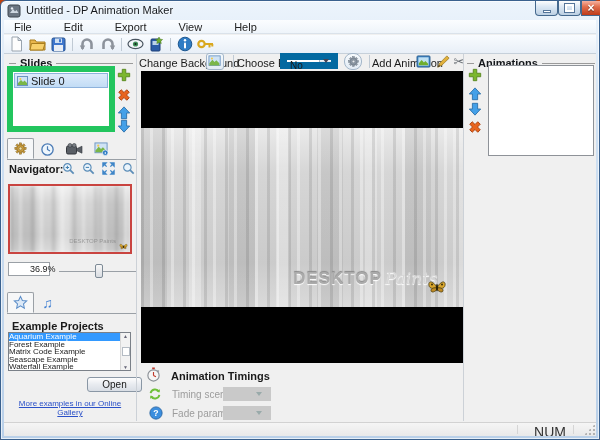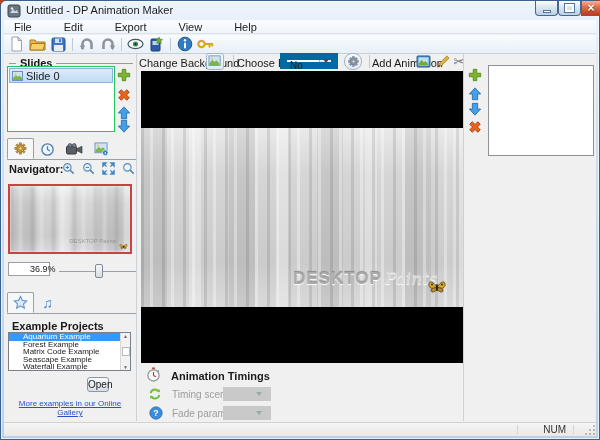--- a/index.html
+++ b/index.html
@@ -47,21 +47,21 @@
   .vsep { position:absolute; width:1px; background:#ccd1d7; top:34px; bottom:15px; }
   .small-combo { position:absolute; background:#fff; border:7px solid #0369a1; display:flex; align-items:flex-start; }
   .small-combo .cv { flex:1; padding-left:3px; font-size:10px; }
   .combo-arrow { width:12px; align-self:stretch; border-left:1px solid #aab4bf;
     background:linear-gradient(180deg,#f4f7fa,#dbe3ec); display:flex; align-items:center; justify-content:center; }
   .tri { width:0; height:0; border-left:3px solid transparent; border-right:3px solid transparent; border-top:4px solid #445; }
   .disabled-combo { background:#fbfbfb; border-color:#c9c9c9; }
   .disabled-combo .combo-arrow { background:#f2f2f2; border-left-color:#d5d5d5; }
   .disabled-combo .tri { border-top-color:#9aa; }
   
-  .slides-list { position:absolute; left:3px; top:46px; width:108px; height:66px; background:#fff; border:1px solid #22c55e; }
+  .slides-list { position:absolute; left:3px; top:46px; width:108px; height:66px; background:#fff; border:6px solid #22c55e; }
   .slide-item { height:15px; display:flex; align-items:center; gap:3px; padding:0 2px; margin:1px;
     background:linear-gradient(180deg,#ddebfb,#c2dcf5); border:1px solid #8db2dc; }
   .side-btn { position:absolute; width:16px; height:16px; display:flex; align-items:center; justify-content:center; }
   .tabstrip { position:absolute; display:flex; align-items:flex-end; border-bottom:1px solid #9aa0a6; }
   .tab { width:27px; height:20px; display:flex; align-items:center; justify-content:center; }
   .tab.sel { background:#f6f7f8; border:1px solid #9aa0a6; border-bottom:1px solid #f6f7f8; border-radius:2px 2px 0 0; height:21px; }
   .nav-label { position:absolute; left:5px; top:143px; font-weight:bold; }
   .nav-btn { position:absolute; width:16px; height:15px; display:flex; align-items:center; justify-content:center; top:141px; }
   .nav-thumb { position:absolute; left:4px; top:164px; width:124px; height:70px; border:2px solid #c94440; overflow:hidden; }
   .metal {
@@ -72,26 +72,26 @@
   }
   .thumb-inner { position:absolute; inset:0; filter:blur(1.4px); }
   .thumb-wm { position:absolute; right:14px; bottom:8px; font-size:6px; color:rgba(110,110,110,.55); white-space:nowrap; }
   .zoom-box { position:absolute; left:4px; top:242px; width:42px; height:14px; background:#fff; border:1px solid #9aa0a6; font-size:9px; padding:1px 0 0 21px;text-align:right; }
   .slider { position:absolute; left:55px; top:244px; width:77px; height:14px; }
   .slider .track { position:absolute; left:0; right:0; top:7px; height:1px; background:#9aa0a6; }
   .slider .thumb { position:absolute; left:36px; top:0; width:8px; height:14px; border:1px solid #7d8a96; border-radius:2px;
     background:linear-gradient(180deg,#f7f7f7,#d9dde2); }
   .ex-title { position:absolute; left:8px; top:300px; font-weight:bold; }
   .ex-list { position:absolute; left:4px; top:312px; width:123px; height:39px; background:#fff; border:1px solid #7a8088; overflow:hidden; }
-  .ex-item { height:7.5px; font-size:8px; line-height:8px; padding-left:14px; white-space:nowrap; }
+  .ex-item { height:7.5px; font-size:8px; line-height:8px; padding-left:0; white-space:nowrap; }
   .ex-item.sel { background:#3399ff; color:#fff; }
   .ex-scroll { position:absolute; right:0; top:0; bottom:0; width:10px; background:#f2f2f2; border-left:1px solid #d8d8d8;
     display:flex; flex-direction:column; align-items:center; justify-content:space-between; font-size:5px; color:#667; }
   .ex-thumbbox { width:8px; height:9px; background:#fff; border:1px solid #b5bcc4; }
-  .open-btn { position:absolute; left:83px; top:357px; width:22px; height:15px; border:1px solid #8a97a5; border-radius:3px;
+  .open-btn { position:absolute; left:83px; top:357px; width:55px; height:15px; border:1px solid #8a97a5; border-radius:3px;
     background:linear-gradient(180deg,#fdfdfd,#e8ebf0 50%,#d9dee5); font-size:10px; text-align:center; padding-top:1px; }
   .gal-link { position:absolute; left:2px; top:379px; width:128px; text-align:center; font-size:8px; color:#2a50c8; text-decoration:underline; }
   
   .fx-label { position:absolute; top:37px; white-space:nowrap; }
   .mini-btn { position:absolute; top:33px; width:18px; height:17px; border:1px solid #a3b6c9; border-radius:3px;
     background:linear-gradient(180deg,#f6fafd,#e2ebf4); display:flex; align-items:center; justify-content:center; }
   .canvas { position:absolute; left:137px; top:51px; width:322px; height:292px; background:#000; }
   .canvas-mid { position:absolute; left:0; right:0; top:57px; height:179px; }
   .wm { position:absolute; left:152px; top:197px; white-space:nowrap; }
   .wm .caps { font-weight:bold; font-size:17px; letter-spacing:1px; color:#ababab; text-shadow:0 1px 1px #fff, 0 -1px 1px #8a8a8a; }
@@ -99,21 +99,21 @@
   .butterfly { position:absolute; left:286px; top:206px; width:20px; height:20px; }
   .tm-title { position:absolute; left:167px; top:350px; font-weight:bold; }
   .tm-label { position:absolute; font-size:10px; color:#9c9c9c; }
   .round-icon { position:absolute; width:15px; height:15px; }
   
   .anim-list { position:absolute; left:484px; top:45px; width:106px; height:91px; background:#fff; border:1px solid #8e9298; }
   
   .statusbar { position:absolute; left:0; right:0; bottom:0; height:14px;
     background:linear-gradient(180deg,#f5f5f5,#e9e9e9); border-top:1px solid #d2d2d2; }
   .sb-sep { position:absolute; top:2px; bottom:2px; width:1px; background:#d5d5d5; }
-  .sb-num { position:absolute; right:30px; top:1px; font-size:10px; color:#333; }
+  .sb-num { position:absolute; right:30px; top:1px; font-size:14px; color:#333; }
   .grip { position:absolute; right:1px; bottom:1px; width:11px; height:11px;
     background-image:radial-gradient(#b3b3b3 32%, transparent 36%); background-size:4px 4px;
     clip-path:polygon(100% 0, 100% 100%, 0 100%); }
 </style>
 </head>
 <body>
 
 <div class="stage">
   <div class="window">
 
@@ -457,20 +457,23 @@
       <span class="tm-label" style="left:168px; top:388px;">Fade parameter:</span>
       <div class="small-combo disabled-combo" style="left:219px; top:386px; width:48px; height:13px;">
         <span class="cv"></span>
         <span class="combo-arrow">
             <span class="tri"></span>
           </span>
       </div>
 
       <div class="vsep" style="left:459px;"></div>
 
+      <div class="group-head" style="left:463px; top:37px; width:128px;">
+        <span>Animations</span>
+      </div>
       <div class="side-btn" style="left:463px; top:47px;">
         <svg width="14" height="14" viewBox="0 0 16 16">
             <path d="M6 1.5 h4 v4.5 h4.5 v4 H10 v4.5 H6 V10 H1.5 V6 H6 z" fill="#7cb72e" stroke="#55851b" stroke-width="1"></path>
           </svg>
       </div>
       <div class="side-btn" style="left:463px; top:66px;">
         <svg width="14" height="14" viewBox="0 0 16 16">
             <path d="M8 1 L14.5 8 H11 v6.5 H5 V8 H1.5 z" fill="#44a0e8" stroke="#2a6ea8" stroke-width="1"></path>
           </svg>
       </div>

